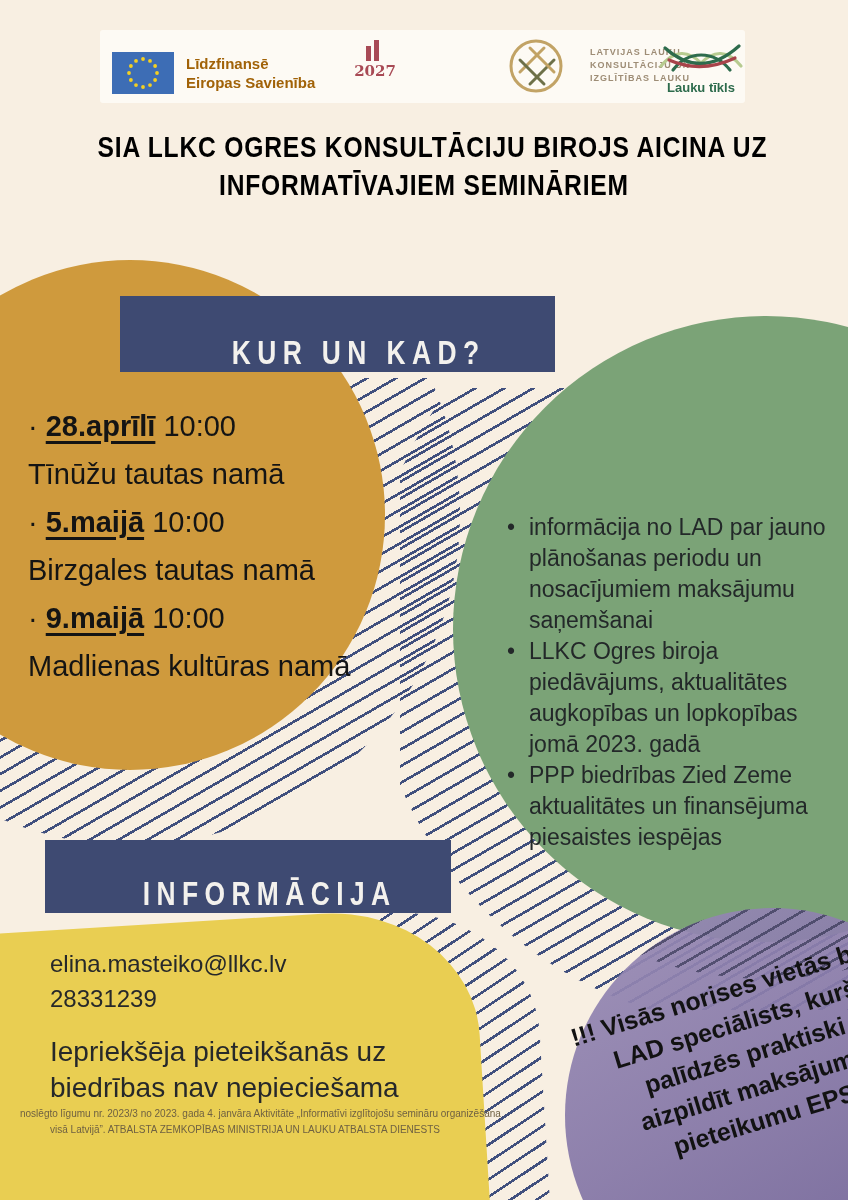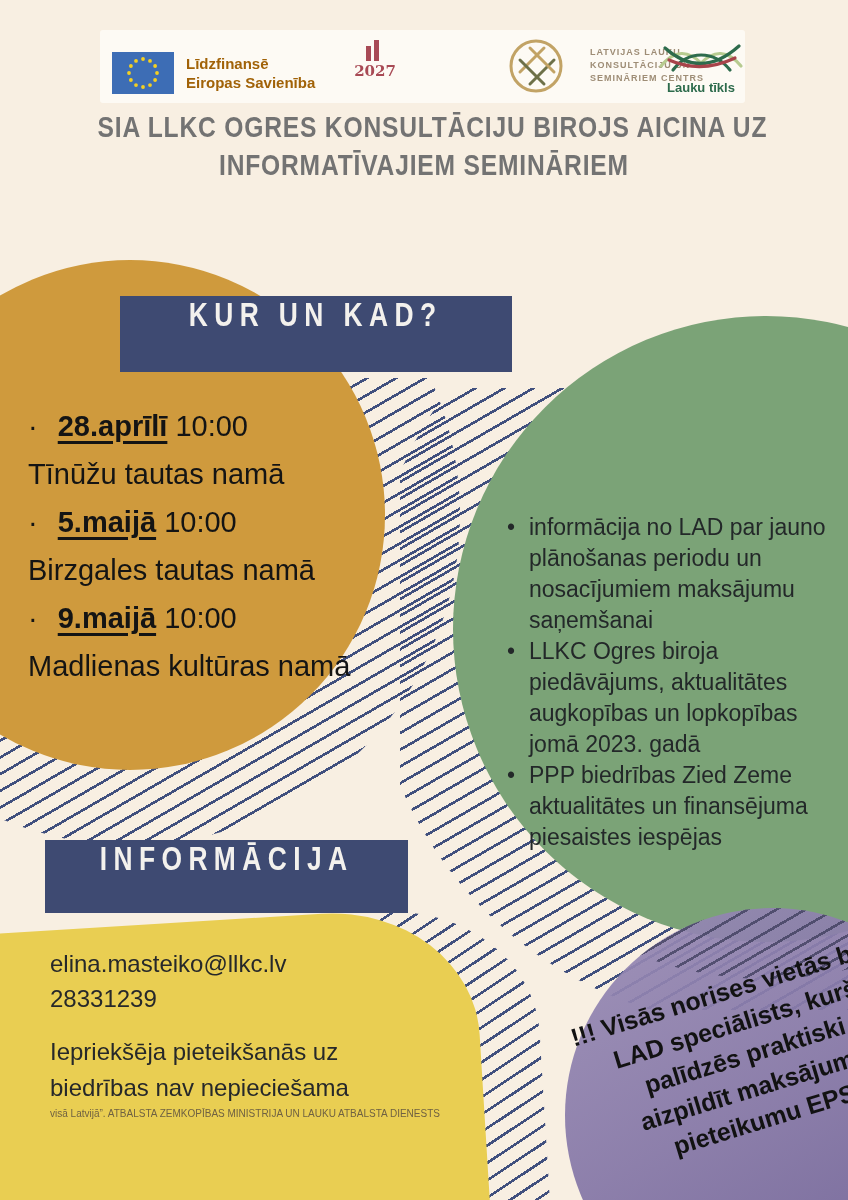--- a/index.html
+++ b/index.html
@@ -14,58 +14,58 @@
   .cap .bar{position:absolute;background:#a84a55;}
   .cap .b1{left:26px;top:8px;width:5px;height:15px;}
   .cap .b2{left:34px;top:2px;width:5px;height:21px;}
   .cap .yr{position:absolute;left:0;top:24px;width:70px;text-align:center;font-family:"DejaVu Serif",serif;font-weight:700;font-size:15px;}
   .llkc-ic{position:absolute;left:406px;top:6px;}
   .llkc-tx{position:absolute;left:490px;top:16px;font-size:9px;letter-spacing:1px;color:#9e8d76;font-weight:700;line-height:13px;}
   .lt-ic{position:absolute;left:558px;top:8px;}
   .lt-tx{position:absolute;left:556px;top:50px;width:90px;text-align:center;font-size:13px;font-weight:700;color:#2d6b4c;}
 
   
-  .title{position:absolute;left:24px;top:108px;width:800px;text-align:center;color:#737373;font-weight:700;font-size:30px;line-height:38px;letter-spacing:1px;}
+  .title{position:absolute;left:24px;top:128px;width:800px;text-align:center;color:#000000;font-weight:700;font-size:30px;line-height:38px;letter-spacing:1px;}
   .cond{display:inline-block;transform:scaleX(.82);transform-origin:50% 50%;white-space:nowrap;}
 
   
   .circle{position:absolute;border-radius:50%;}
   .orange{left:-125px;top:260px;width:510px;height:510px;background:#cf9a3d;}
   .green{left:453px;top:316px;width:626px;height:626px;background:#7ba377;}
   .hatch{background:repeating-linear-gradient(150deg,#41507e 0px,#41507e 2.6px,transparent 2.6px,transparent 14.5px);}
   .clip{position:absolute;overflow:hidden;}
   .clipA{left:0;top:378px;width:560px;height:502px;}
   .discA{position:absolute;left:-200px;top:-193px;width:660px;height:660px;border-radius:50%;}
   .clipB{left:400px;top:388px;width:448px;height:622px;}
   .discB{position:absolute;left:-32px;top:-157px;width:796px;height:796px;border-radius:50%;}
   .clipC{left:368px;top:898px;width:276px;height:302px;}
   .rectC{position:absolute;left:-398px;top:22px;width:575px;height:420px;border-top-right-radius:150px 130px;transform:rotate(-3.5deg);}
   .yellowrect{position:absolute;left:-30px;top:920px;width:515px;height:420px;background:#e9ce52;border-top-right-radius:150px 130px;transform:rotate(-3.5deg);}
   .purple{left:565px;top:908px;width:415px;height:415px;background:linear-gradient(150deg,rgba(153,140,182,.93) 0%,rgba(133,119,167,.93) 45%,rgba(106,93,146,.95) 100%);overflow:hidden;}
   .purple .innerhatch{position:absolute;left:-149px;top:-629px;width:700px;height:700px;border-radius:50%;background:repeating-linear-gradient(150deg,rgba(47,48,78,.65) 0px,rgba(47,48,78,.65) 2.6px,transparent 2.6px,transparent 14.5px);}
 
   
-  .banner{position:absolute;background:#3e4a72;display:flex;align-items:flex-start;justify-content:center;color:#f3f1ed;font-weight:700;font-size:33px;letter-spacing:8px;}
+  .banner{position:absolute;background:#3e4a72;display:flex;align-items:flex-end;justify-content:center;color:#f3f1ed;font-weight:700;font-size:33px;letter-spacing:8px;padding-left:43px;}
   .bn-kur{left:120px;top:296px;width:392px;height:76px;}
   .bn-prog{left:425px;top:413px;width:392px;height:75px;}
   .bn-info{left:45px;top:840px;width:363px;height:73px;}
 
   
   .dates{position:absolute;left:28px;top:402px;width:350px;font-size:29px;line-height:48px;color:#141414;}
-  .du{font-weight:700;text-decoration:underline;text-decoration-thickness:3px;text-underline-offset:5px;margin-left:12px;}
+  .du{font-weight:700;text-decoration:underline;text-decoration-thickness:3px;text-underline-offset:5px;}
 
   
   .bullets{position:absolute;left:504px;top:512px;width:336px;color:#232829;font-size:23px;line-height:31px;}
   .bl{display:flex;gap:11px;}
   .bl .dot{flex:0 0 auto;width:14px;text-align:center;}
   .bl .tx{width:300px;}
 
   
   .contact{position:absolute;left:50px;top:946px;font-size:24px;line-height:35px;color:#26282a;}
-  .signup{position:absolute;left:50px;top:1034px;font-size:24px;line-height:36px;color:#26282a;}
+  .signup{position:absolute;left:50px;top:1034px;font-size:28px;line-height:36px;color:#26282a;}
   .fine{position:absolute;left:20px;top:1106px;width:450px;text-align:center;font-size:10px;line-height:15.5px;color:#6f6142;white-space:nowrap;}
 
   
   .note{position:absolute;left:545px;top:972px;width:400px;text-align:center;transform:rotate(-17deg);font-weight:700;font-size:25px;line-height:33.5px;color:#121212;}
 </style>
 </head>
 <body>
 
 <div id="poster">
 
@@ -104,21 +104,21 @@
           <line x1="14" y1="36" x2="38" y2="12" stroke="#c2a365"></line>
           <line x1="24" y1="48" x2="48" y2="24" stroke="#6d7048"></line>
           <line x1="14" y1="24" x2="38" y2="48" stroke="#6d7048"></line>
           <line x1="24" y1="12" x2="48" y2="36" stroke="#c2a365"></line>
         </g>
       </svg>
     </div>
     <div class="llkc-tx">
       <div>LATVIJAS LAUKU</div>
       <div>KONSULTĀCIJU UN</div>
-      <div>SEMINĀRIEM CENTRS</div>
+      <div>IZGLĪTĪBAS LAUKU</div>
     </div>
     <div class="lt-ic">
       <svg width="86" height="40" viewBox="0 0 86 40">
         <g fill="none" stroke-width="3.2" stroke-linecap="round">
           <path d="M3,28 Q23,4 44,26" stroke="#b7cb90"></path>
           <path d="M42,26 Q63,4 83,28" stroke="#b7cb90"></path>
           <path d="M7,10 Q43,42 81,8" stroke="#2d6b4c"></path>
           <path d="M15,32 C30,12 56,12 72,32" stroke="#2d6b4c"></path>
           <path d="M11,22 Q43,36 77,20" stroke="#a8434a"></path>
         </g>
@@ -186,20 +186,21 @@
   <div class="contact">
     <div>elina.masteiko@llkc.lv</div>
     <div>28331239</div>
   </div>
   <div class="signup">
     <div>Iepriekšēja pieteikšanās uz</div>
     <div>biedrības nav nepieciešama</div>
   </div>
 
   <div class="fine">
+    <div>noslēgto līgumu nr. 2023/3 no 2023. gada 4. janvāra Aktivitāte „Informatīvi izglītojošu semināru organizēšana</div>
     <div>visā Latvijā”. ATBALSTA ZEMKOPĪBAS MINISTRIJA UN LAUKU ATBALSTA DIENESTS</div>
   </div>
 
   <div class="circle purple">
     <div class="innerhatch"></div>
   </div>
 
   <div class="note">
     <div>!!! Visās norises vietās būs</div>
     <div>LAD speciālists, kurš</div>

